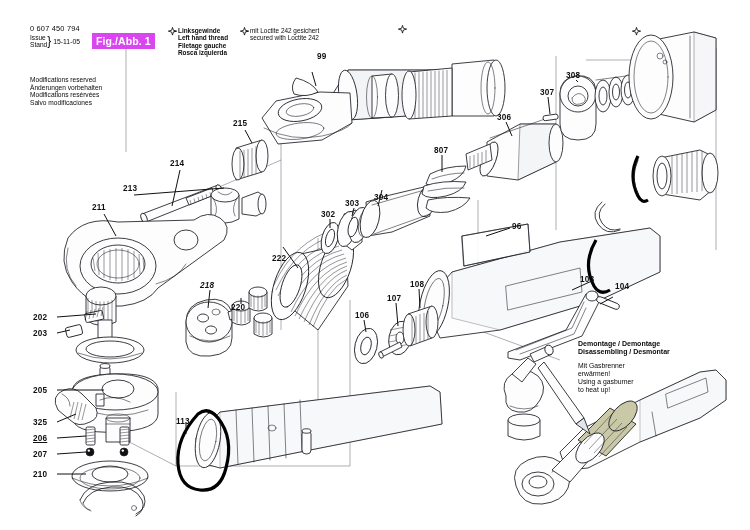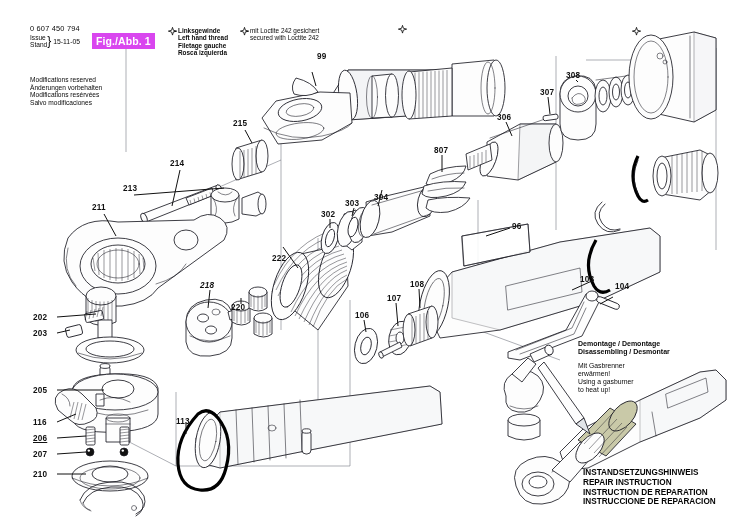--- a/index.html
+++ b/index.html
@@ -638,21 +638,21 @@
   </svg>
 
   <div class="cal" style="left:300px;top:52px;margin-left:17px;">99</div>
   <div class="cal" style="left:233px;top:119px;">215</div>
   <div class="cal" style="left:170px;top:159px;">214</div>
   <div class="cal" style="left:123px;top:184px;">213</div>
   <div class="cal" style="left:92px;top:203px;">211</div>
   <div class="cal" style="left:33px;top:313px;">202</div>
   <div class="cal" style="left:33px;top:329px;">203</div>
   <div class="cal" style="left:33px;top:386px;">205</div>
-  <div class="cal" style="left:33px;top:418px;">116</div>
+  <div class="cal" style="left:33px;top:418px;">325</div>
   <div class="cal" style="left:33px;top:434px;text-decoration:underline;">206</div>
   <div class="cal" style="left:33px;top:450px;">207</div>
   <div class="cal" style="left:33px;top:470px;">210</div>
   <div class="cal" style="left:200px;top:281px;font-style:italic;">218</div>
   <div class="cal" style="left:231px;top:289px;margin-top:14px;">220</div>
   <div class="cal" style="left:272px;top:238px;margin-top:16px;">222</div>
   <div class="cal" style="left:321px;top:210px;">302</div>
   <div class="cal" style="left:345px;top:199px;">303</div>
   <div class="cal" style="left:374px;top:181px;margin-top:12px;">304</div>
   <div class="cal" style="left:434px;top:146px;">807</div>
@@ -666,18 +666,14 @@
   <div class="cal" style="left:580px;top:275px;">103</div>
   <div class="cal" style="left:615px;top:282px;">104</div>
   <div class="cal" style="left:176px;top:417px;">113</div>
 
   <div id="demont">Demontage / Demontage
 Disassembling / Desmontar</div>
   <div id="gasnote">Mit Gasbrenner
 erwärmen!
 Using a gasburner
 to heat up!</div>
-  <div id="repair">INSTANDSETZUNGSHINWEIS
-REPAIR INSTRUCTION
-INSTRUCTION DE REPARATION
-INSTRUCCIONE DE REPARACION</div>
 
 </div>
 
 </body></html>

